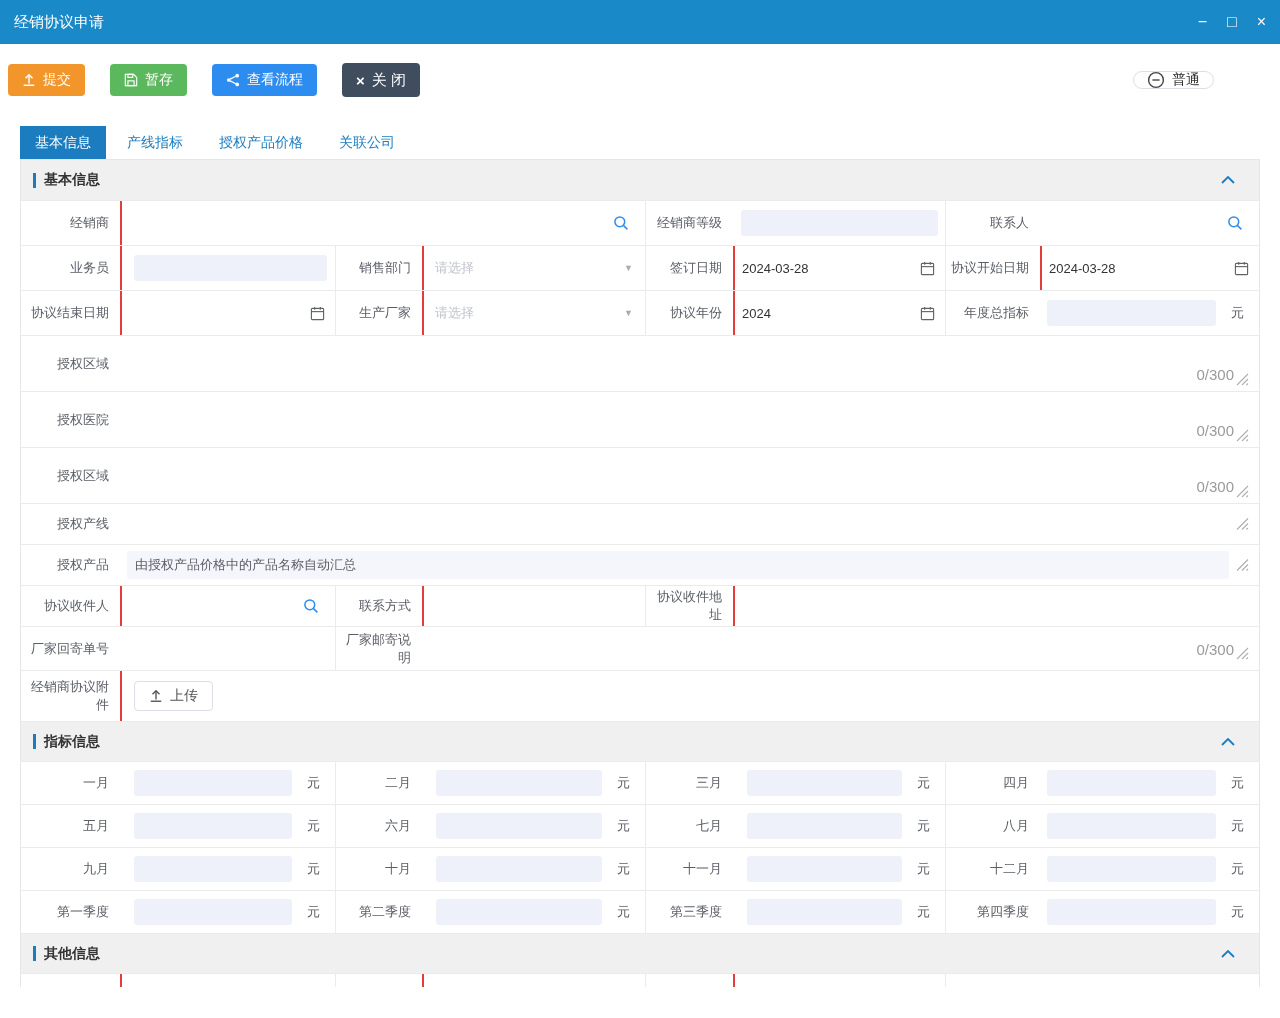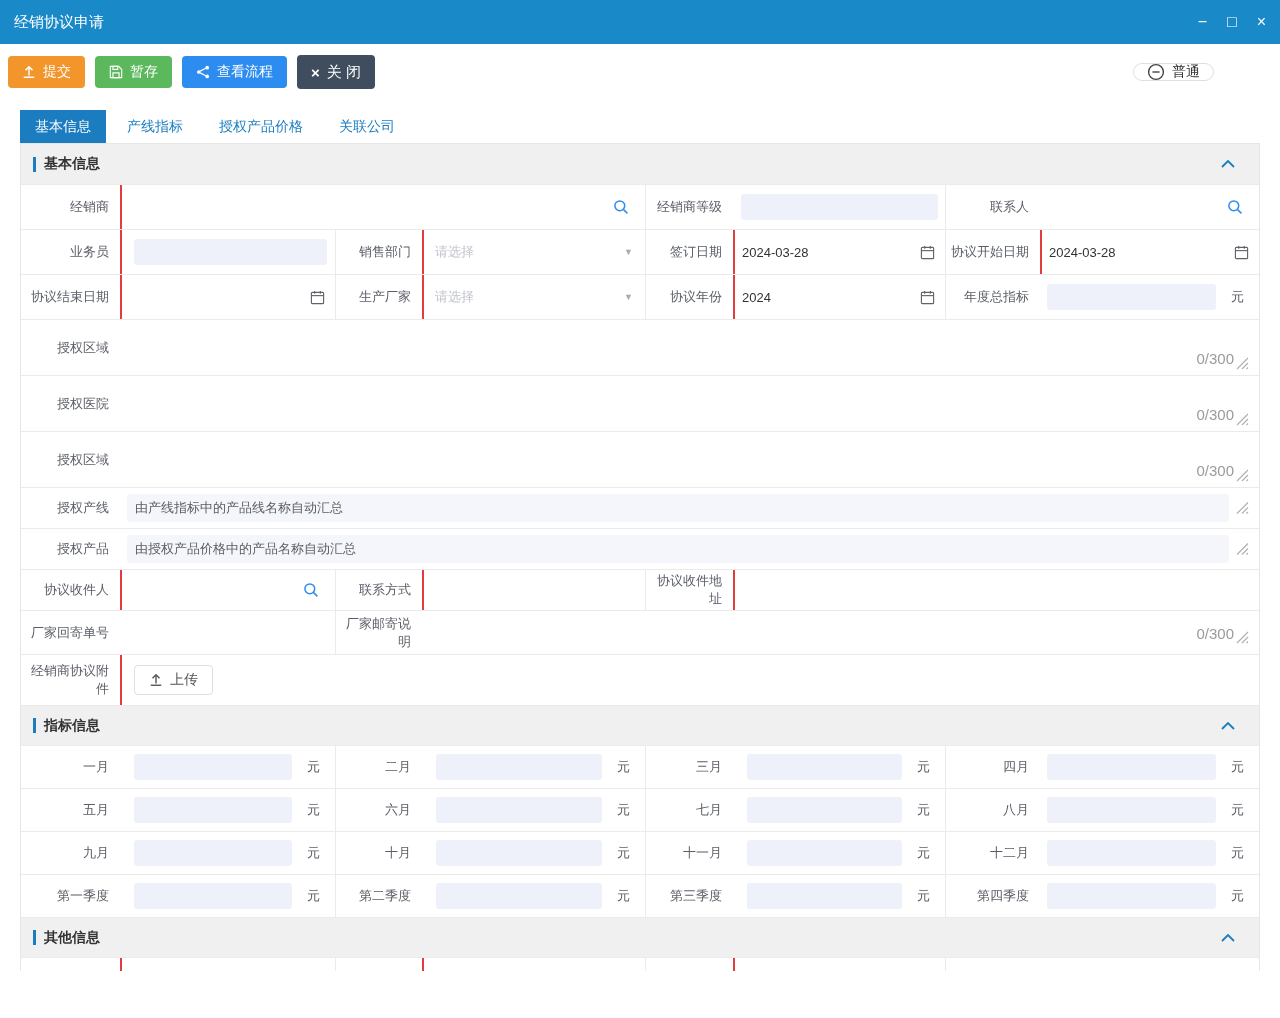--- a/index.html
+++ b/index.html
@@ -3,21 +3,21 @@
 <meta charset="utf-8">
 <style>
   html,body{margin:0;padding:0;width:1280px;height:1018px;overflow:hidden;background:#fff;
     font-family:"Liberation Sans",sans-serif;}
   
   .titlebar{height:44px;background:#1989c8;color:#fff;display:flex;align-items:center;padding:0 14px;box-sizing:border-box;}
   .titlebar .title{font-size:15px;}
   .win-controls{margin-left:auto;display:flex;gap:20px;font-size:16px;line-height:1;}
   .win-controls span{cursor:pointer;}
   
-  .toolbar{height:56px;display:flex;align-items:center;padding:0 8px;gap:10px;background:#fff;}
+  .toolbar{height:56px;display:flex;align-items:center;padding:8px 8px;gap:25px;background:#fff;}
   .btn{display:inline-flex;align-items:center;gap:7px;height:32px;padding:0 14px;border:none;border-radius:4px;
     color:#fff;font-size:14px;font-family:inherit;cursor:pointer;}
   .btn.orange{background:#f2962c}
   .btn.green{background:#5cb85c}
   .btn.blue{background:#2d8cf0}
   .btn.dark{background:#3f4d5f;height:34px;font-size:15px;}
   .btn .x{font-size:15px;font-weight:bold;}
   .pill{margin-left:auto;margin-right:58px;display:inline-flex;align-items:center;gap:7px;height:18px;padding:0 13px;
     border:1px solid #dcdfe6;border-radius:15px;background:#fff;color:#333;font-size:14px;cursor:pointer;font-family:inherit;}
   
@@ -302,21 +302,20 @@
           </svg>
       </span>
     </div>
   </div>
 
   <div class="row short">
     <div class="cell label w-l1">
         <span>授权产线</span>
       </div>
     <div class="auto-wrap">
-      <div class="auto-field">由产线指标中的产品线名称自动汇总</div>
       <span class="handle">
         <svg width="13" height="13" viewBox="0 0 13 13" stroke="#b0b0b0" stroke-width="1.2">
             <path d="M12 1 L1 12 M12 6 L6 12 M12 10.5 L10.5 12"></path>
           </svg>
       </span>
     </div>
   </div>
 
   <div class="row short">
     <div class="cell label w-l1">

